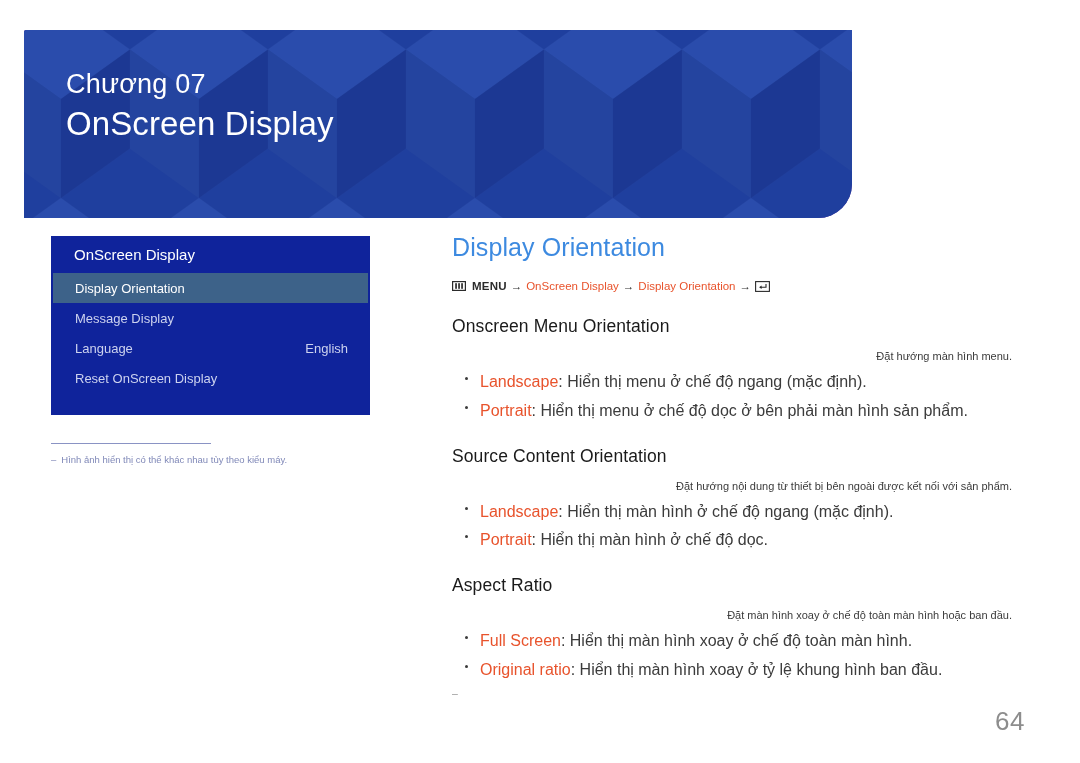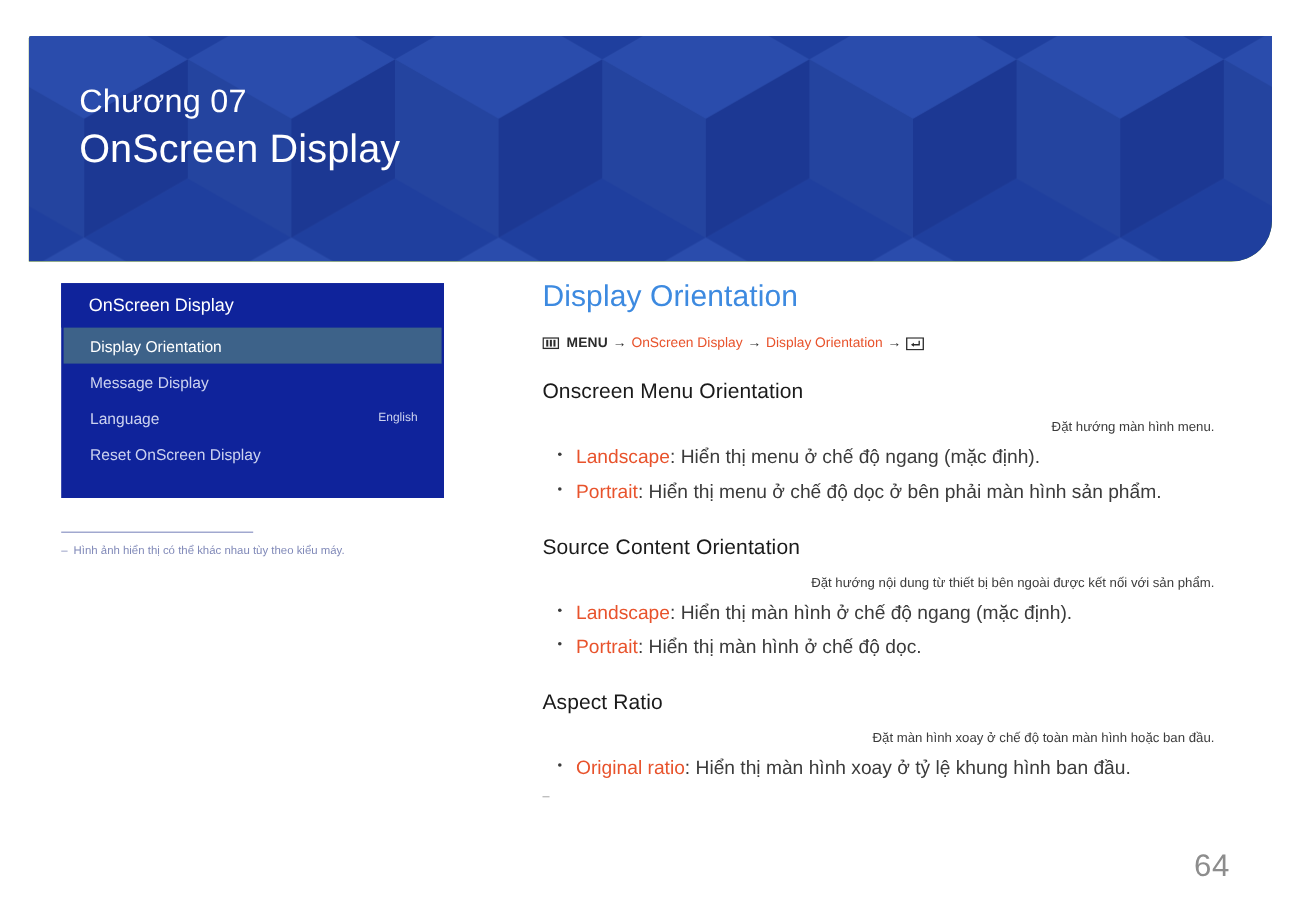--- a/index.html
+++ b/index.html
@@ -17,23 +17,23 @@
     width: 1080px;
     height: 763px;
     background: #ffffff;
   }
 
   
   .banner {
     position: absolute;
     left: 24px;
     top: 30px;
-    width: 1036px;
+    width: 828px;
     height: 188px;
-    background: #4d7c0f;
+    background: #4c1d95;
     border-top-left-radius: 2px;
     border-bottom-right-radius: 34px;
     overflow: hidden;
   }
 
   .banner-pattern {
     position: absolute;
     inset: 0;
     width: 100%;
     height: 100%;
@@ -99,21 +99,21 @@
   }
 
   .osd-row.selected {
     background: #3d6289;
     color: #ffffff;
     margin: 0 2px;
     padding-left: 22px;
     padding-right: 20px;
   }
 
-  .osd-row .value { color: #ccd2ef; font-size: 10px; }
+  .osd-row .value { color: #ccd2ef; font-size: 13px; }
 
   .left-note-wrap {
     margin-top: 28px;
     padding-left: 0px;
   }
 
   .note-rule {
     width: 160px;
     height: 1px;
     background: #8a93c4;
@@ -363,20 +363,23 @@
           <span class="term">Portrait</span><span>: Hiển thị màn hình ở chế độ dọc.</span>
         </li>
       </ul>
     </div>
 
     <div class="section">
       <h2 class="section-title">Aspect Ratio</h2>
       <p class="section-desc">Đặt màn hình xoay ở chế độ toàn màn hình hoặc ban đầu.</p>
       <ul class="bullets">
         <li>
+          <span class="term">Full Screen</span><span>: Hiển thị màn hình xoay ở chế độ toàn màn hình.</span>
+        </li>
+        <li>
           <span class="term">Original ratio</span><span>: Hiển thị màn hình xoay ở tỷ lệ khung hình ban đầu.</span>
         </li>
       </ul>
       <div class="sub-note">
         <span class="dash">‒</span>
       </div>
     </div>
 
   </div>
 

